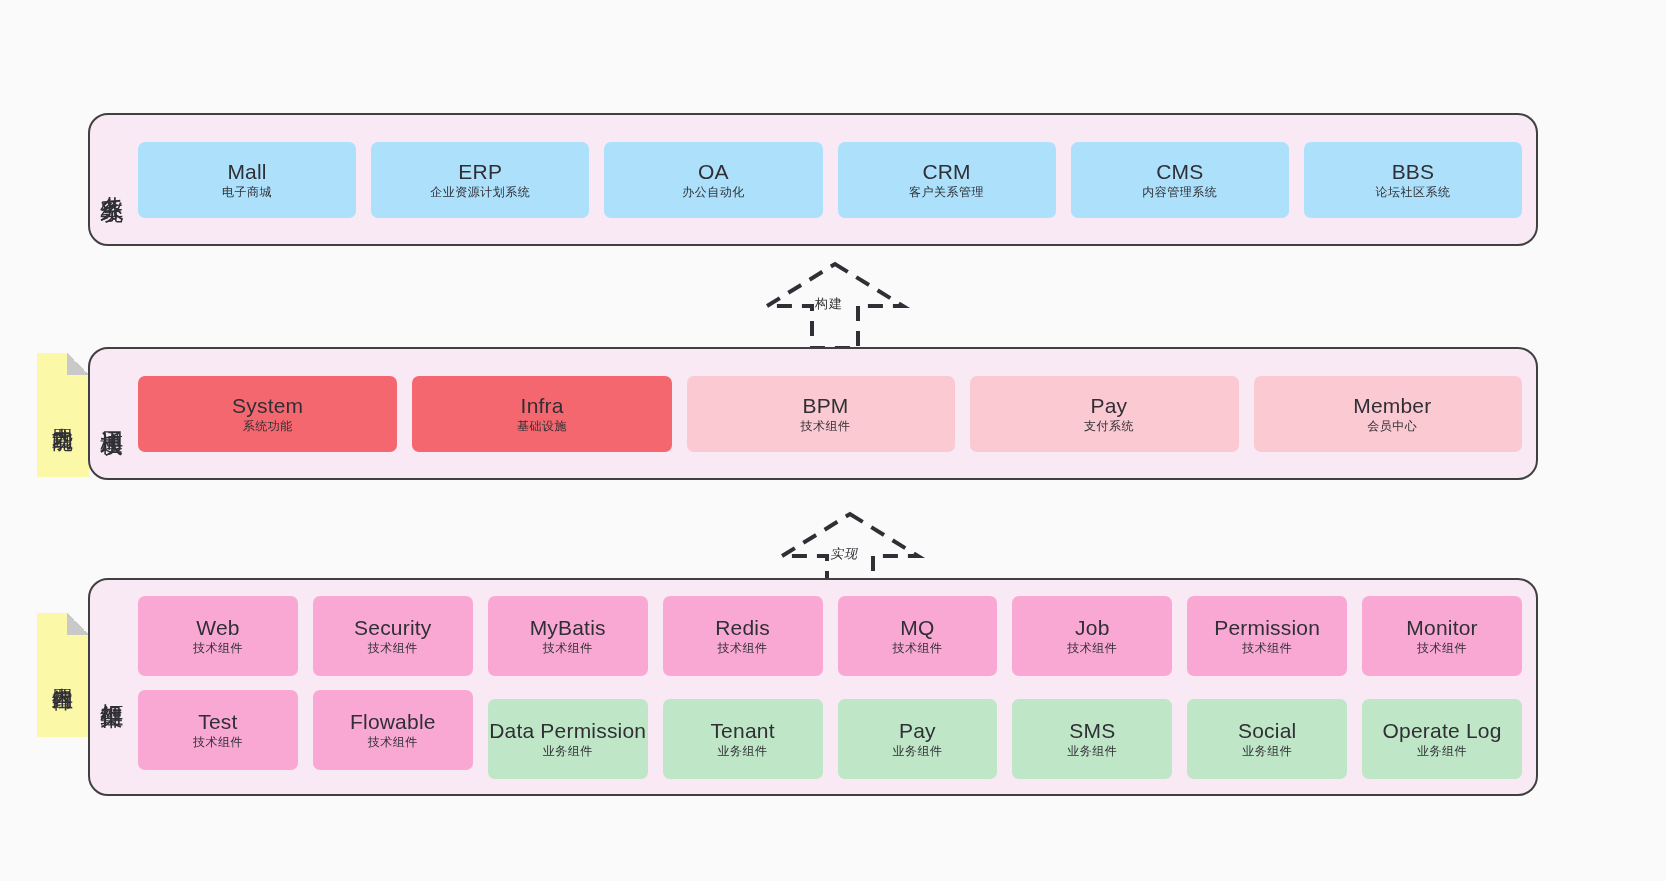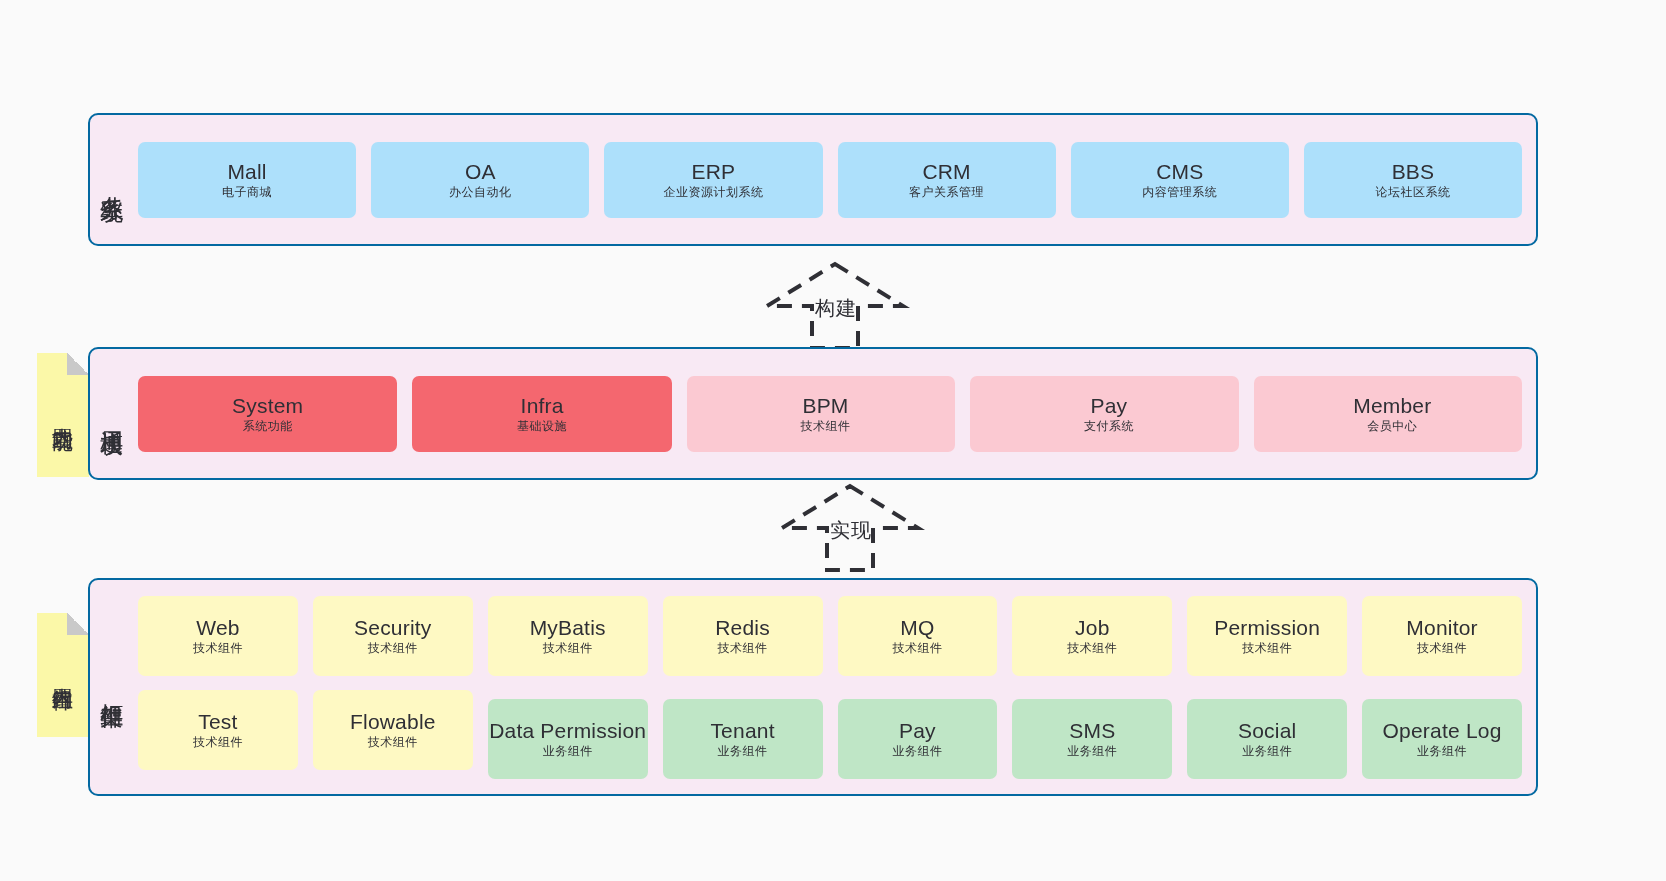--- a/index.html
+++ b/index.html
@@ -21,22 +21,22 @@
     left: 0; top: 0;
     width: 1666px;
     height: 881px;
   }
 
   
   .layer {
     position: absolute;
     box-sizing: border-box;
     background: #f8e9f4;
-    border: 2px solid #0369a1;
-    border-radius: 10px;
+    border: 2px solid #404040;
+    border-radius: 20px;
     display: flex;
     align-items: stretch;
   }
   .layer-title {
     flex: 0 0 auto;
     width: 44px;
     display: flex;
     align-items: center;
     justify-content: center;
     font-size: 23px;
@@ -91,21 +91,21 @@
 
   
   #layer-framework { left: 88px; top: 578px; width: 1450px; height: 218px; }
   #layer-framework .layer-body { gap: 14px; padding-top: 12px; padding-bottom: 12px; }
   #layer-framework .card { height: 80px; }
 
   
   .c-blue      { background: #ade0fb; }
   .c-red       { background: #f4676f; }
   .c-pink      { background: #fbc9d2; padding-left: 9px; }
-  .c-green     { background: #fef9c3; }
+  .c-green     { background: #f9a8d4; }
   .c-lightgrn  { background: #bfe6c6; margin-top: 9px; }
 
   
   .note {
     position: absolute;
     box-sizing: border-box;
     background: #fbf8a8;
     display: flex;
     align-items: center;
     justify-content: center;
@@ -128,51 +128,51 @@
   #note-functions  { left: 37px; top: 353px; width: 52px; height: 124px; }
   #note-components { left: 37px; top: 613px; width: 52px; height: 124px; }
 
   
   .arrow {
     position: absolute;
   }
   .arrow svg { display: block; overflow: visible; }
   .arrow-label {
     position: absolute;
-    font-size: 20px;
+    font-size: 13px;
     color: #2f2f35;
     letter-spacing: 1px;
     background: transparent;
     white-space: nowrap;
   }
   #arrow-build    { left: 755px; top: 258px; width: 160px; height: 90px; }
   #arrow-build .arrow-label   { left: 60px; top: 37px; }
-  #arrow-implement { left: 770px; top: 480px; width: 160px; height: 90px; }
+  #arrow-implement { left: 770px; top: 508px; width: 160px; height: 90px; font-style: italic; }
   #arrow-implement .arrow-label { left: 60px; top: 37px; }
 </style>
 </head>
 <body>
 
 <div id="canvas">
 
   <div class="layer" id="layer-business">
     <div class="layer-title">业务系统</div>
     <div class="layer-body">
       <div class="row">
         <div class="card c-blue">
           <span class="en">Mall</span>
           <span class="cn">电子商城</span>
         </div>
         <div class="card c-blue">
+          <span class="en">ERP</span>
+          <span class="cn">企业资源计划系统</span>
+        </div>
+        <div class="card c-blue">
           <span class="en">OA</span>
           <span class="cn">办公自动化</span>
-        </div>
-        <div class="card c-blue">
-          <span class="en">ERP</span>
-          <span class="cn">企业资源计划系统</span>
         </div>
         <div class="card c-blue">
           <span class="en">CRM</span>
           <span class="cn">客户关系管理</span>
         </div>
         <div class="card c-blue">
           <span class="en">CMS</span>
           <span class="cn">内容管理系统</span>
         </div>
         <div class="card c-blue">

